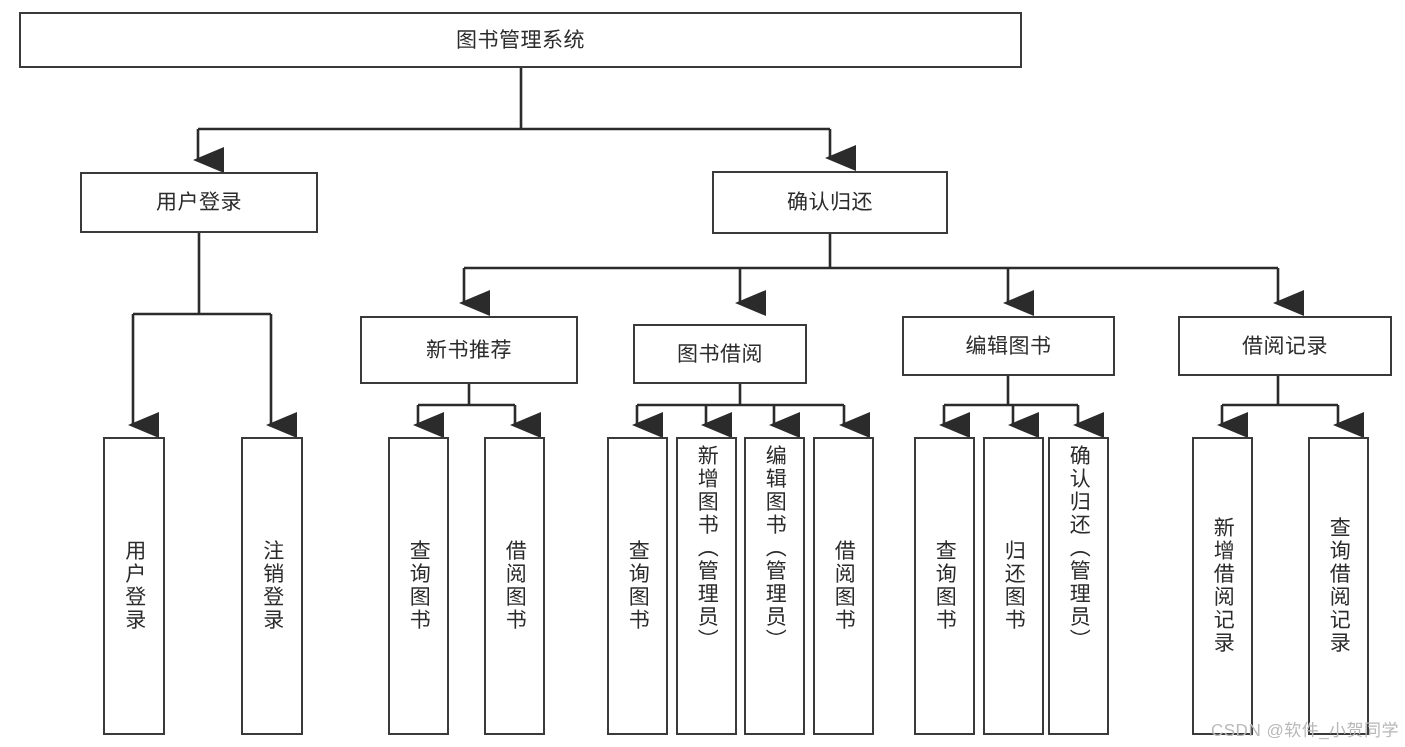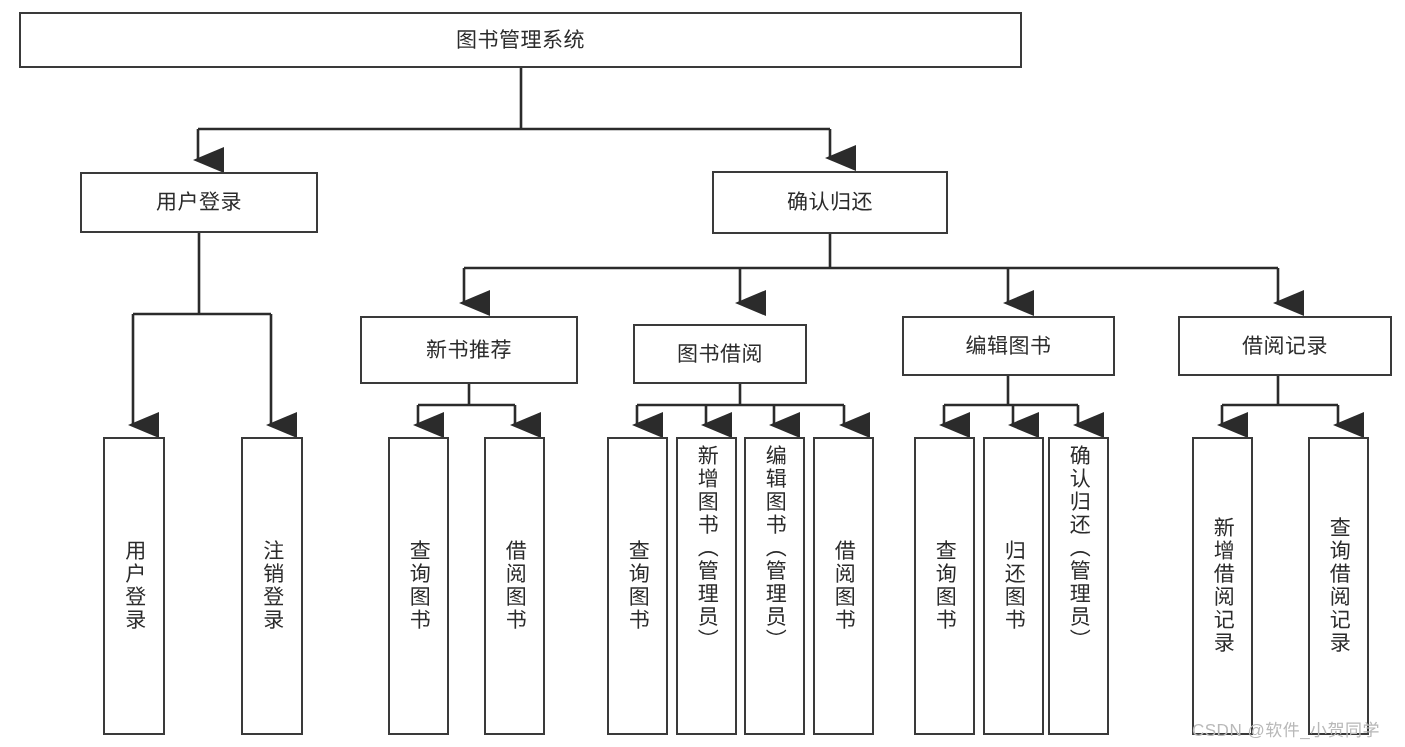--- a/index.html
+++ b/index.html
@@ -68,20 +68,21 @@
     align-items: center;
     padding-top: 0;
   }
   #watermark {
     position: absolute;
     color: #b9b9b9;
     font-size: 17px;
     white-space: nowrap;
     z-index: 5;
     letter-spacing: 0.5px;
+    margin-left: 19px;
   }
 </style>
 </head>
 <body>
 
 <div id="canvas">
 
   <svg id="edges" viewBox="0 0 1405 747" xmlns="http://www.w3.org/2000/svg">
     <defs>
       <marker id="arrow" viewBox="0 0 12 12" refX="6" refY="10" markerWidth="12" markerHeight="12" orient="auto-start-reverse">

